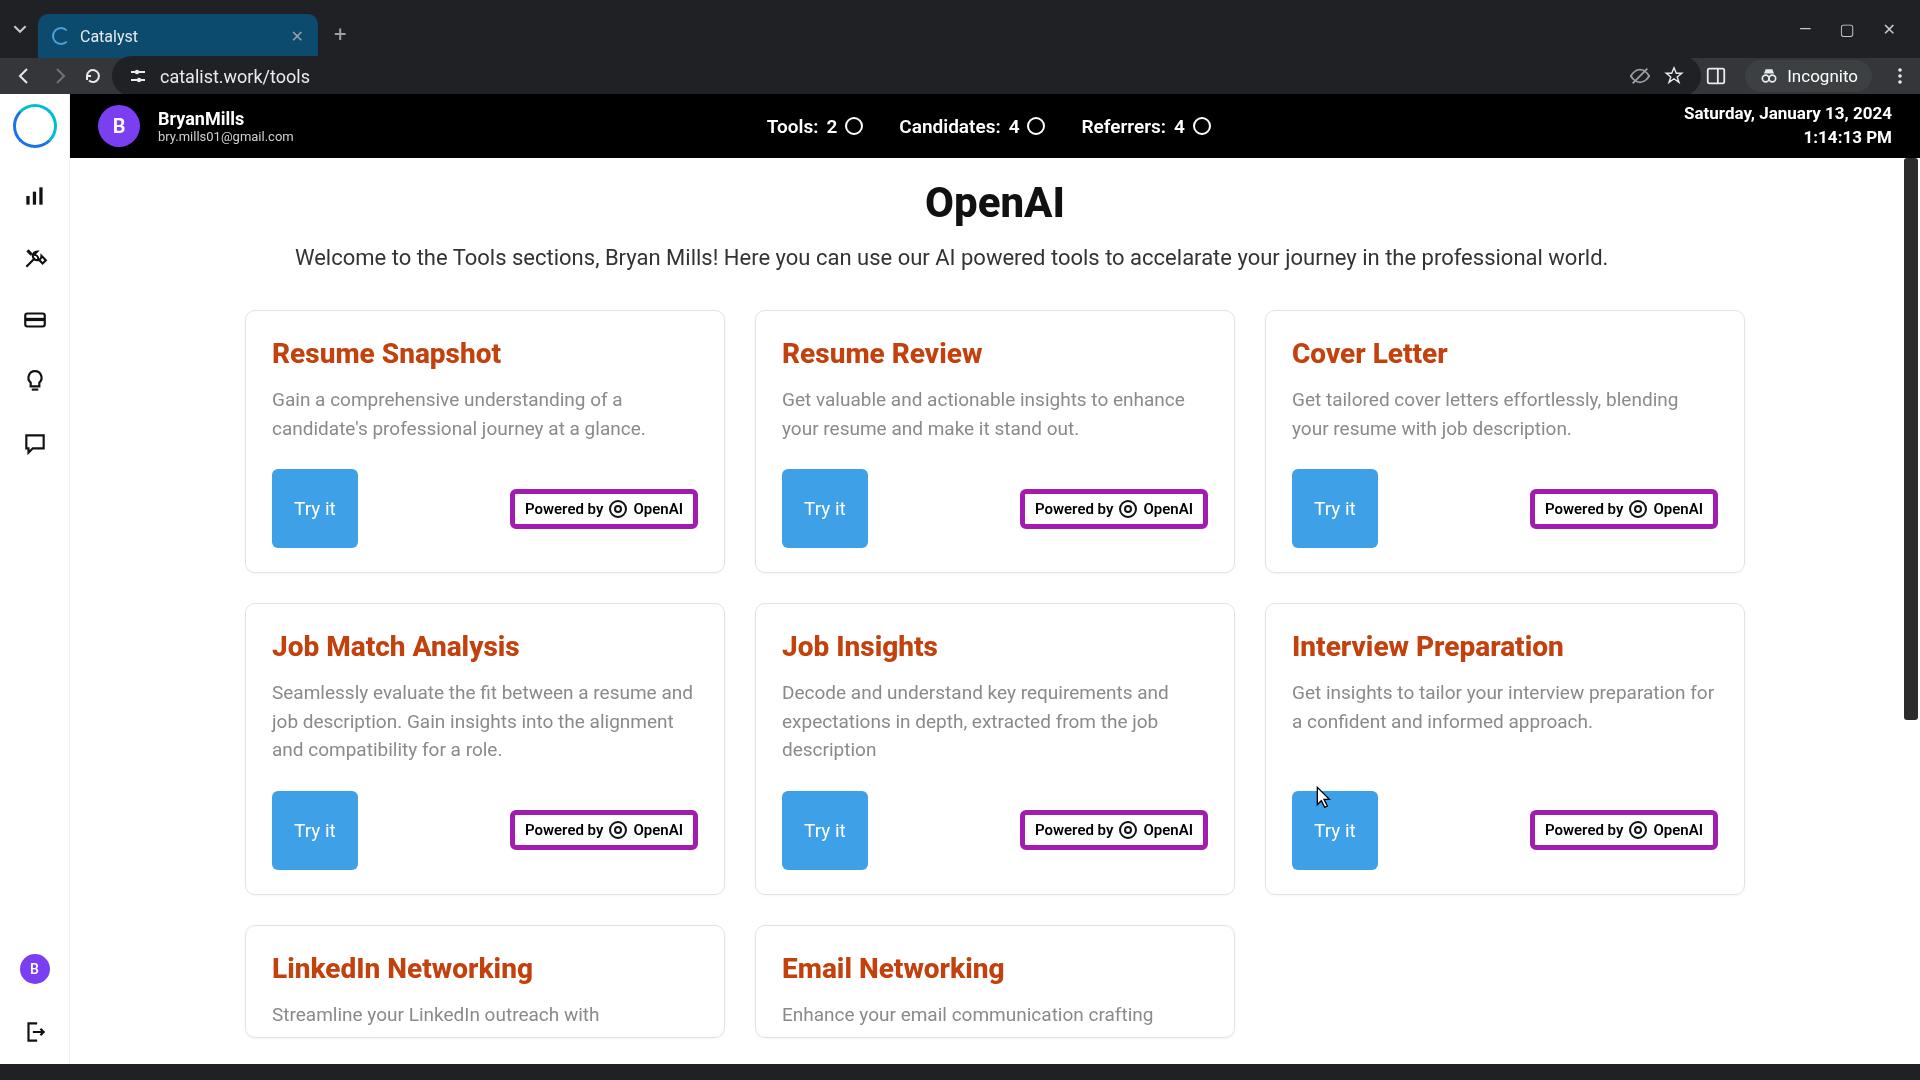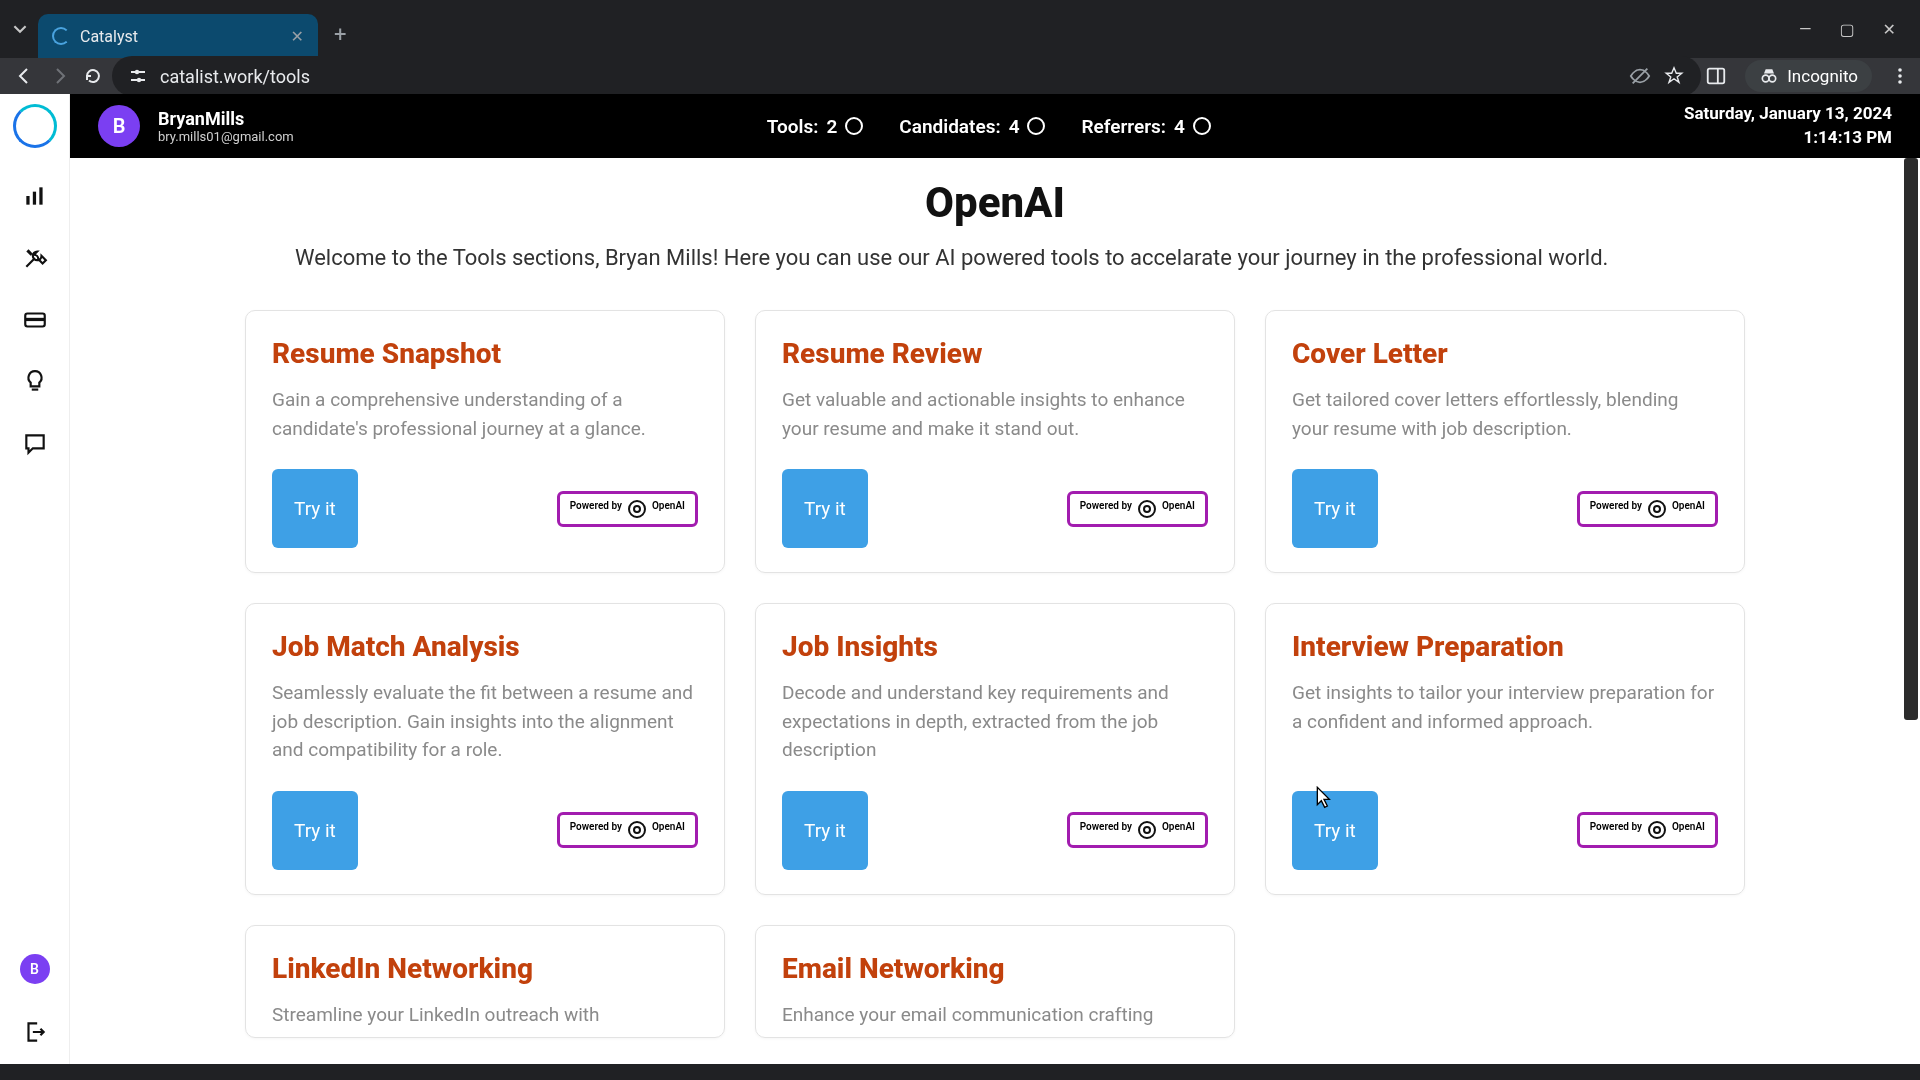--- a/index.html
+++ b/index.html
@@ -46,21 +46,21 @@
   .content-inner { width: 1520px; }
   .page-title { text-align:center; font-size:42px; font-weight:800; color:#111; margin-bottom:18px;}
   .page-sub { font-size:22px; color:#333; margin: 0 60px 40px 60px;}
 
   .cards { display:grid; grid-template-columns: repeat(3, 480px); gap:30px; justify-content:center; padding: 0 40px;}
   .card { border:1px solid #e3e3e3; border-radius:10px; padding:26px 26px 24px 26px; box-shadow: 0 1px 3px rgba(0,0,0,0.04); display:flex; flex-direction:column;}
   .card h3 { font-size:28px; font-weight:800; color:#c2410c; margin-bottom:16px;}
   .card p { font-size:19px; color:#8a8a8a; line-height:1.5; flex:1;}
   .card-foot { display:flex; align-items:center; justify-content:space-between; margin-top:26px;}
   .try-btn { background:#3ea0e6; color:#fff; border:none; border-radius:6px; padding:28px 22px; font-size:19px; font-weight:400;}
-  .powered { border:3px solid #a21caf; border-radius:6px; padding:6px 10px; font-size:10px; font-weight:600; display:flex; align-items:flex-start; gap:6px;}
+  .powered { border:5px solid #a21caf; border-radius:6px; padding:6px 10px; font-size:15px; font-weight:600; display:flex; align-items:flex-start; gap:6px;}
   .oai-icon { width:18px; height:18px; border:2px solid #111; border-radius:50%; position:relative;}
   .oai-icon::before { content:""; position:absolute; inset:3px; border:2px solid #111; border-radius:50%;}
 
   .scrollbar { position:absolute; right:2px; top:0; width:14px; height:100%; }
   .scrollbar-thumb { position:absolute; right:0; top:0; width:14px; height:62%; background:#2b2b2b; border-radius:3px;}
 
   .cursor { position:absolute; left:1245px; top:628px; font-size:20px; color:#000; pointer-events:none;}
 
   svg { display:block; }
 </style>

